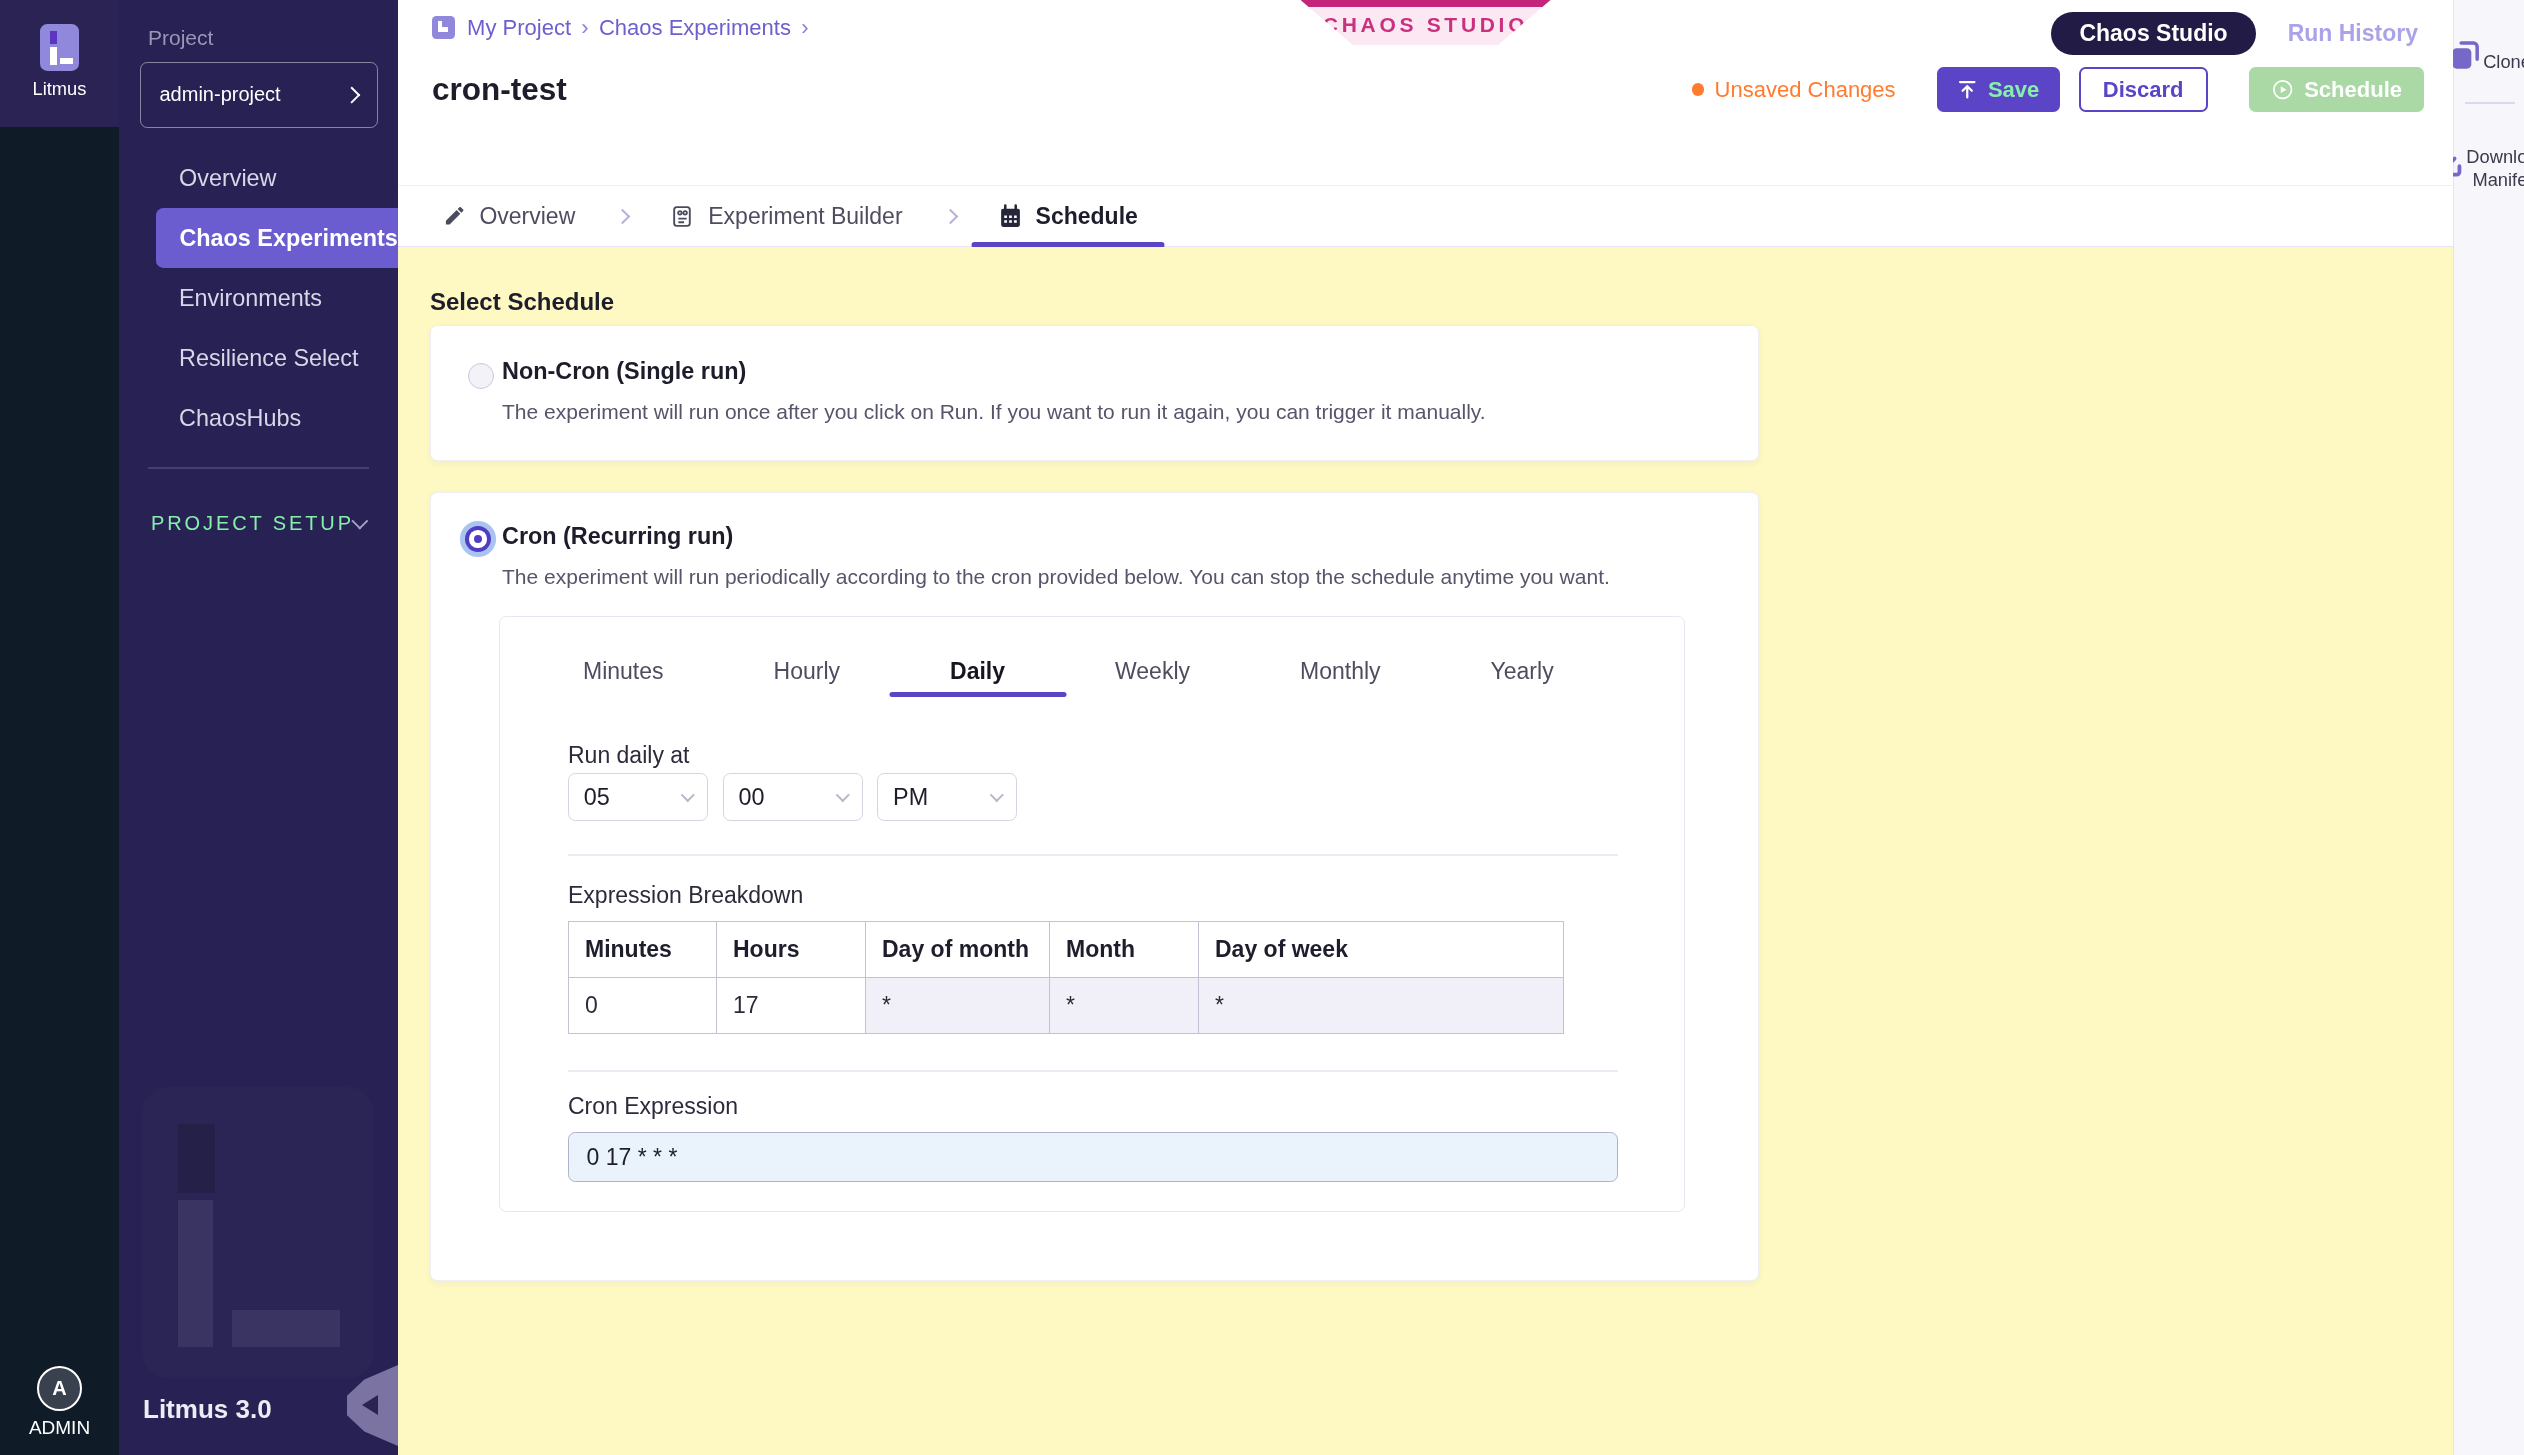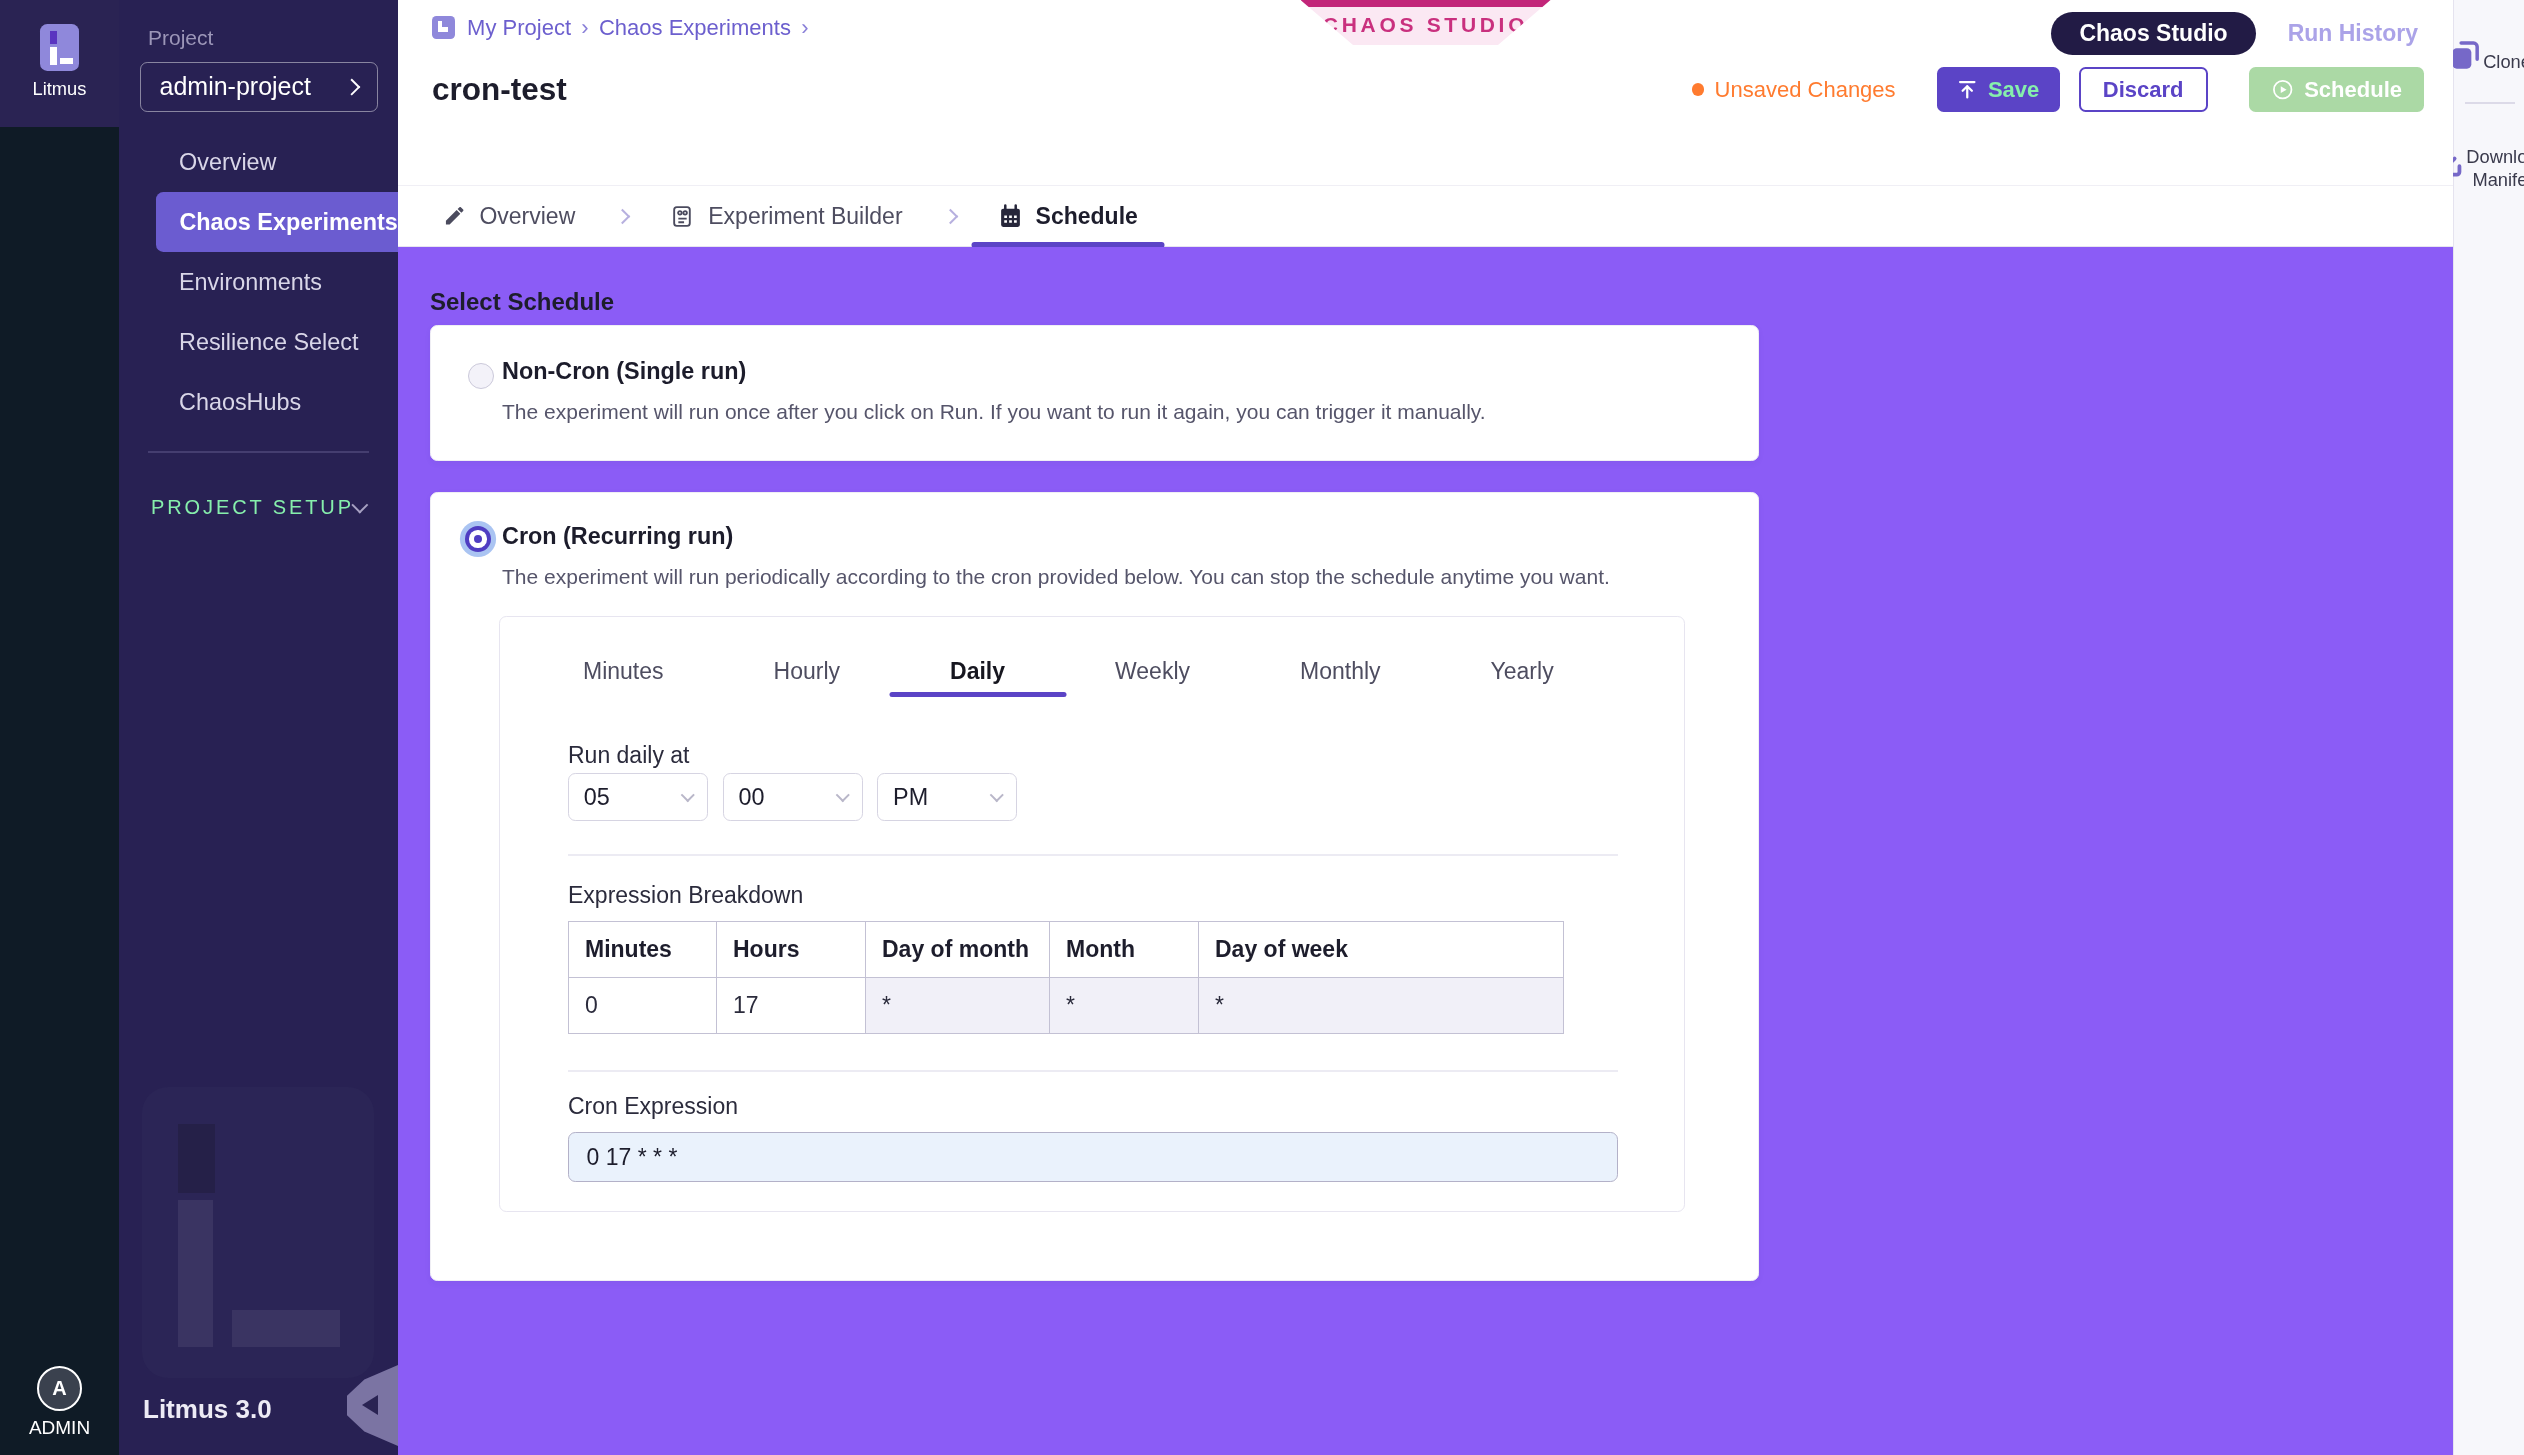--- a/index.html
+++ b/index.html
@@ -17,22 +17,22 @@
   .logo-bar-white { left:9.5px; top:23px; width:7.3px; height:17.6px; background:#FFFFFF; }
   .logo-bar-foot { left:20px; top:34px; width:13px; height:5.9px; background:#FFFFFF; }
   .rail-brand { margin-top:7.3px; color:#FFFFFF; font-size:18.3px; }
   .rail-bottom { margin-top:auto; display:flex; flex-direction:column; align-items:center; padding-bottom:16px; }
   .avatar { width:45px; height:45px; border:2.9px solid #fff; border-radius:50%; background:#3A414E; color:#fff;
             display:flex; align-items:center; justify-content:center; font-size:20px; font-weight:bold; }
   .admin-label { margin-top:5.9px; color:#fff; font-size:19px; }
 
   .side-main { flex:1; background:#282153; position:relative; }
   .project-label { margin:26px 0 0 29px; color:#9C96B8; font-size:21px; }
-  .project-select { margin:11.7px 20.5px 0 20.5px; height:50px; border:1.5px solid rgba(255,255,255,.45); border-radius:7.3px;
-                    display:flex; align-items:center; padding:7px 19px; color:#fff; font-size:25px; cursor:pointer; }
+  .project-select { margin:11.7px 20.5px 0 20.5px; height:66px; border:1.5px solid rgba(255,255,255,.45); border-radius:7.3px;
+                    display:flex; align-items:center; padding:7px 19px; color:#fff; font-size:20px; cursor:pointer; }
   .project-select .chev-r { margin-left:auto; width:11.7px; height:11.7px; border-top:2.9px solid #fff; border-right:2.9px solid #fff;
                     transform:rotate(45deg); }
   .nav { margin-top:20.5px; }
   .nav-item { height:60px; display:flex; align-items:center; padding-left:60px; color:#D9D6E8; font-size:23.4px; cursor:pointer; }
   .nav-item.active { background:#6B5CD0; color:#fff; font-weight:bold; margin-left:37px; padding-left:23.4px; border-radius:7.3px 0 0 7.3px; }
   .side-divider { height:1.5px; background:#453E70; margin:19px 29px 0 29px; }
   .ps-row { display:flex; align-items:center; margin-top:36px; padding:0 32px; color:#86efac; font-size:20px; letter-spacing:2.9px; cursor:pointer; height:37px; }
   .ps-row .chev-d { margin-left:auto; width:11.7px; height:11.7px; border-right:2.9px solid #A7A1C2; border-bottom:2.9px solid #A7A1C2; transform:rotate(45deg); margin-top:-4.4px; }
   .watermark { position:absolute; left:23px; top:1087px; width:232px; height:291px; background:#2B2556; border-radius:26px; overflow:hidden; }
   .wm-b1 { position:absolute; left:36px; top:37px; width:37px; height:69px; background:#252048; }
@@ -73,21 +73,21 @@
   .btn-schedule { background:#ABD9A5; color:#fff; padding:0 22px; gap:10.3px; margin-left:41px; cursor:default; }
 
   .tabsbar { background:#fff; height:62px; flex:0 0 62px; border-top:1.5px solid #F0EFF5; border-bottom:1.5px solid #E7E5EF;
              display:flex; align-items:center; padding-left:45px; }
   .wtab { display:flex; align-items:center; gap:13px; font-size:23px; color:#4E4D60; height:100%; position:relative; cursor:pointer; }
   .wtab.active { font-weight:bold; color:#1D1D2C; }
   .wtab.active::after { content:""; position:absolute; bottom:-1.5px; left:50%; transform:translateX(-50%); width:193px; height:5.1px;
              background:#5B44C6; border-radius:2.9px; }
   .wsep { width:11px; height:11px; border-top:2.2px solid #B7B0DF; border-right:2.2px solid #B7B0DF; transform:rotate(45deg); margin:0 42px; }
 
-  .content { flex:1; background:#8b5cf6; position:relative; }
+  .content { flex:1; background:#fef9c3; position:relative; }
   .section-title { position:absolute; left:32px; top:41px; font-size:24px; font-weight:bold; color:#1D1D2C; }
   .card { position:absolute; left:32px; width:1329px; background:#fff; border:0.7px solid #EFEEF4; border-radius:7.3px;
           box-shadow:0 2.2px 5.9px rgba(40,33,90,.05); }
   .card-noncron { top:78px; height:136px; }
   .card-cron { top:245px; height:789px; }
   .radio-off { position:absolute; width:26px; height:26px; border-radius:50%; border:1.5px solid #CBC9DA; background:#F3F2F9; cursor:pointer; }
   .radio-on { position:absolute; width:26px; height:26px; border-radius:50%; background:#4F3DC2; box-shadow:0 0 0 5.1px rgba(125,165,235,.65); cursor:pointer; }
   .radio-on::before { content:""; position:absolute; inset:4.4px; background:#fff; border-radius:50%; }
   .radio-on::after { content:""; position:absolute; inset:8.8px; background:#4F3DC2; border-radius:50%; }
   .opt-title { position:absolute; left:71px; font-size:23.4px; font-weight:bold; color:#1C1C2B; }

